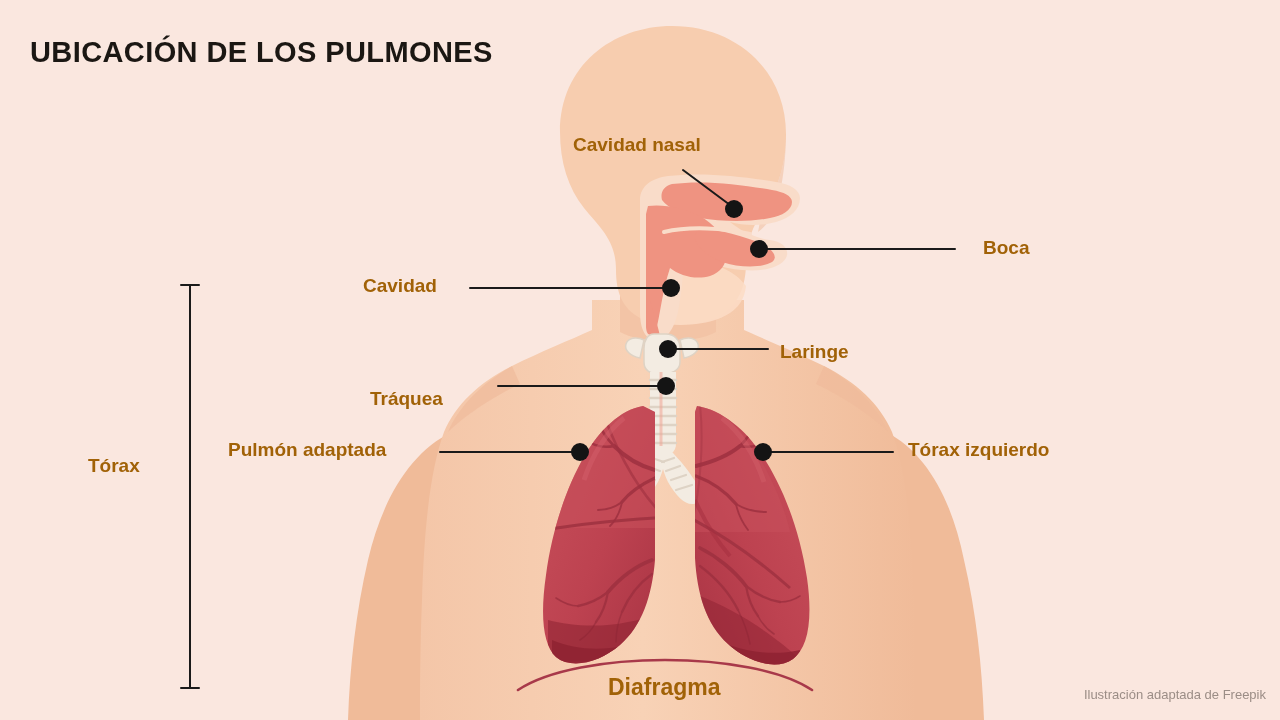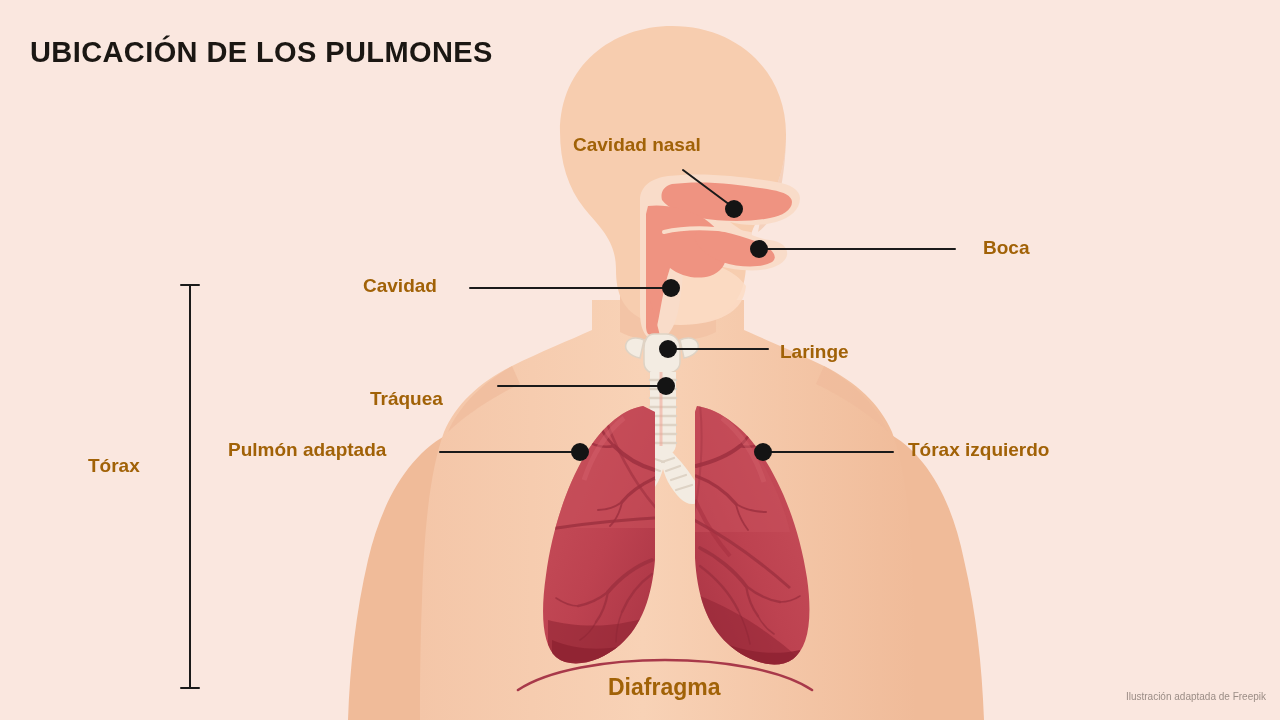--- a/index.html
+++ b/index.html
@@ -31,21 +31,21 @@
     font-size: 29px;
     font-weight: bold;
     letter-spacing: 0.4px;
     color: #1b1713;
     white-space: nowrap;
   }
   .credit {
     position: absolute;
     right: 14px;
     bottom: 18px;
-    font-size: 10px;
+    font-size: 13px;
     color: #9b8d86;
     white-space: nowrap;
   }
   .anno-label {
     position: absolute;
     font-size: 19px;
     font-weight: bold;
     color: #a16207;
     white-space: nowrap;
   }

